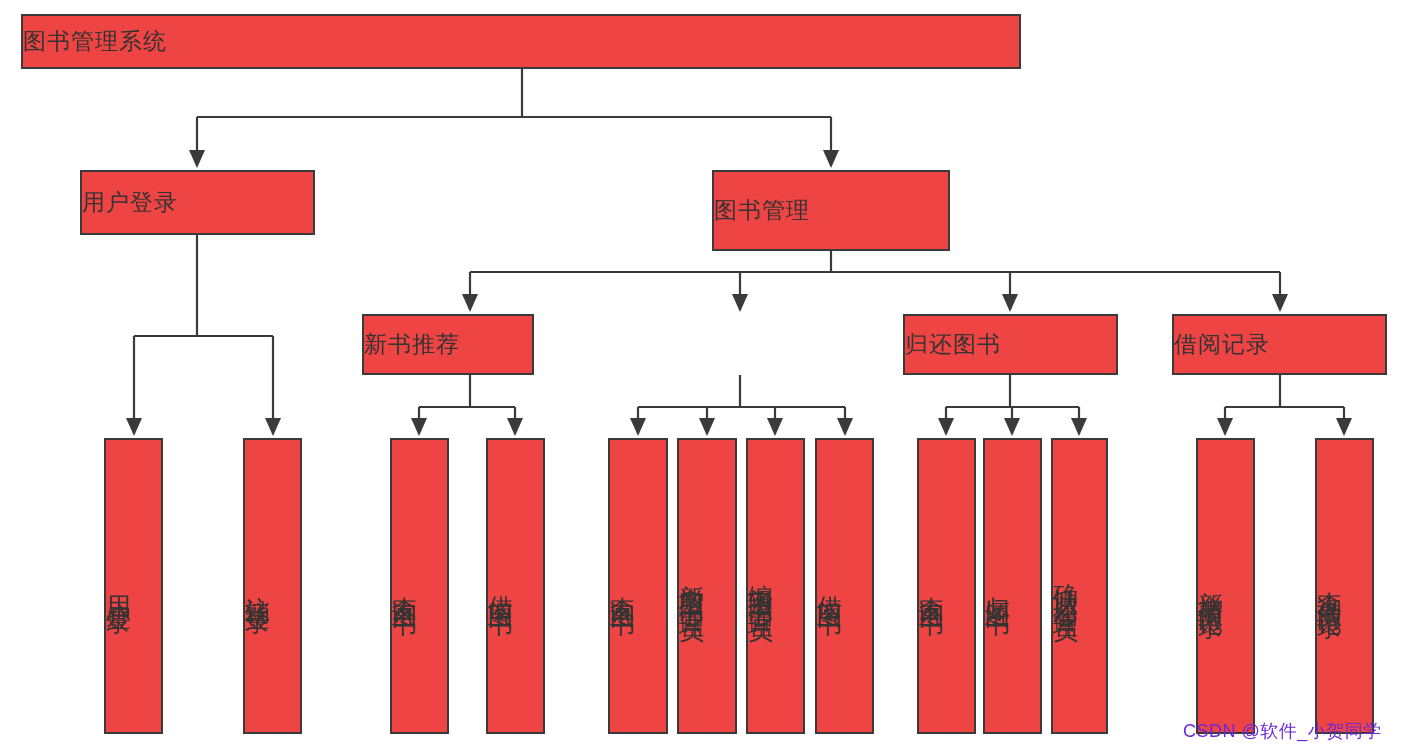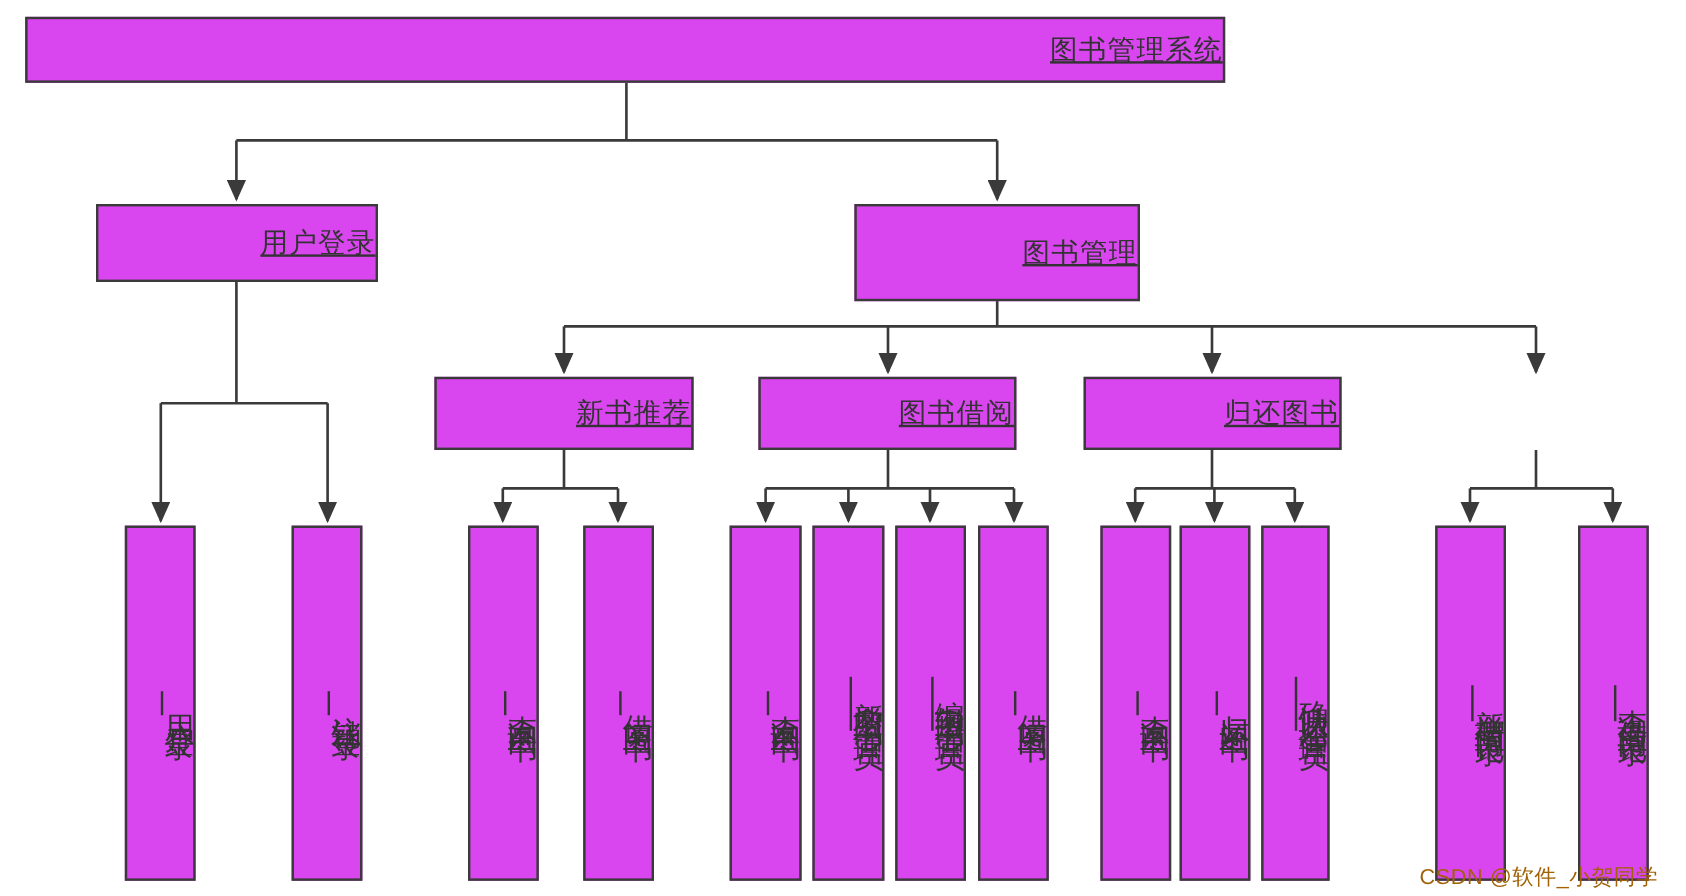--- a/index.html
+++ b/index.html
@@ -19,27 +19,26 @@
     position: absolute;
     left: 0;
     top: 0;
     width: 1405px;
     height: 747px;
     pointer-events: none;
   }
   .node {
     position: absolute;
     box-sizing: border-box;
-    background: #d946ef;
+    background: #ef4444;
     border: 2.5px solid #3a3a3a;
     display: flex;
     align-items: center;
-    justify-content: flex-end;
+    justify-content: flex-start;
     color: #333333;
-    text-decoration: underline;
   }
   .hnode span {
     font-size: 23px;
     letter-spacing: 1px;
     white-space: nowrap;
     line-height: 1;
   }
   .leaf {
     top: 438px;
     width: 59px;
@@ -50,21 +49,21 @@
     text-orientation: mixed;
     font-size: 25px;
     letter-spacing: 5px;
     line-height: 1;
   }
   .watermark {
     position: absolute;
     left: 1183px;
     top: 719px;
     font-size: 18px;
-    color: #a16207;
+    color: #6d28d9;
     white-space: nowrap;
     letter-spacing: 0.5px;
   }
 </style>
 </head>
 <body>
 
 <div id="canvas">
 
   <svg id="connectors" viewBox="0 0 1405 747" xmlns="http://www.w3.org/2000/svg">
@@ -121,28 +120,28 @@
     <span>图书管理系统</span>
   </div>
 
   <div class="node hnode" style="left:80px; top:170px; width:235px; height:65px;">
     <span>用户登录</span>
   </div>
   <div class="node hnode" style="left:712px; top:170px; width:238px; height:81px;">
     <span>图书管理</span>
   </div>
 
-  <div class="node hnode" style="left:362px; top:314px; width:216px; height:61px;">
+  <div class="node hnode" style="left:362px; top:314px; width:172px; height:61px;">
     <span>新书推荐</span>
-  </div>
-  <div class="node hnode" style="left:632px; top:314px; width:215px; height:61px;">
-    <span>图书借阅</span>
   </div>
   <div class="node hnode" style="left:903px; top:314px; width:215px; height:61px;">
     <span>归还图书</span>
+  </div>
+  <div class="node hnode" style="left:1172px; top:314px; width:215px; height:61px;">
+    <span>借阅记录</span>
   </div>
 
   <div class="node leaf" style="left:104px;">
     <span>用户登录</span>
   </div>
   <div class="node leaf" style="left:243px;">
     <span>注销登录</span>
   </div>
 
   <div class="node leaf" style="left:390px;">

